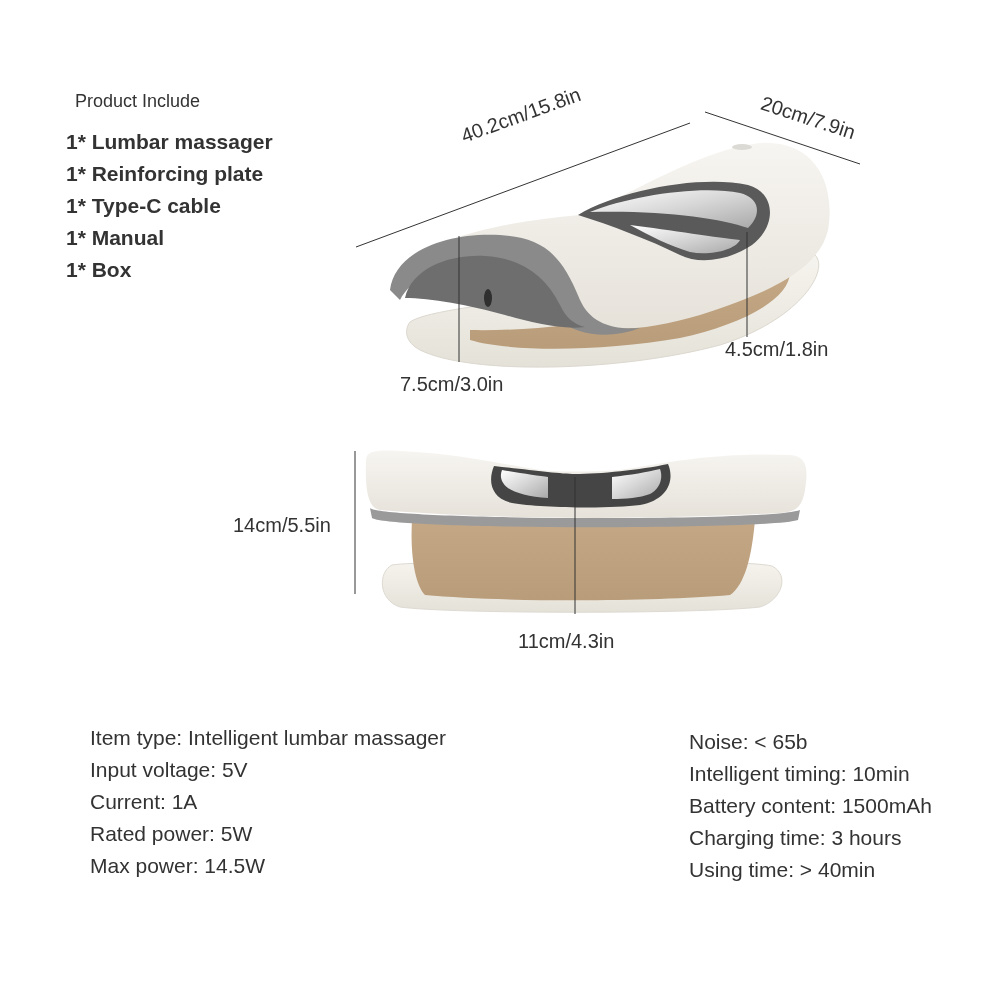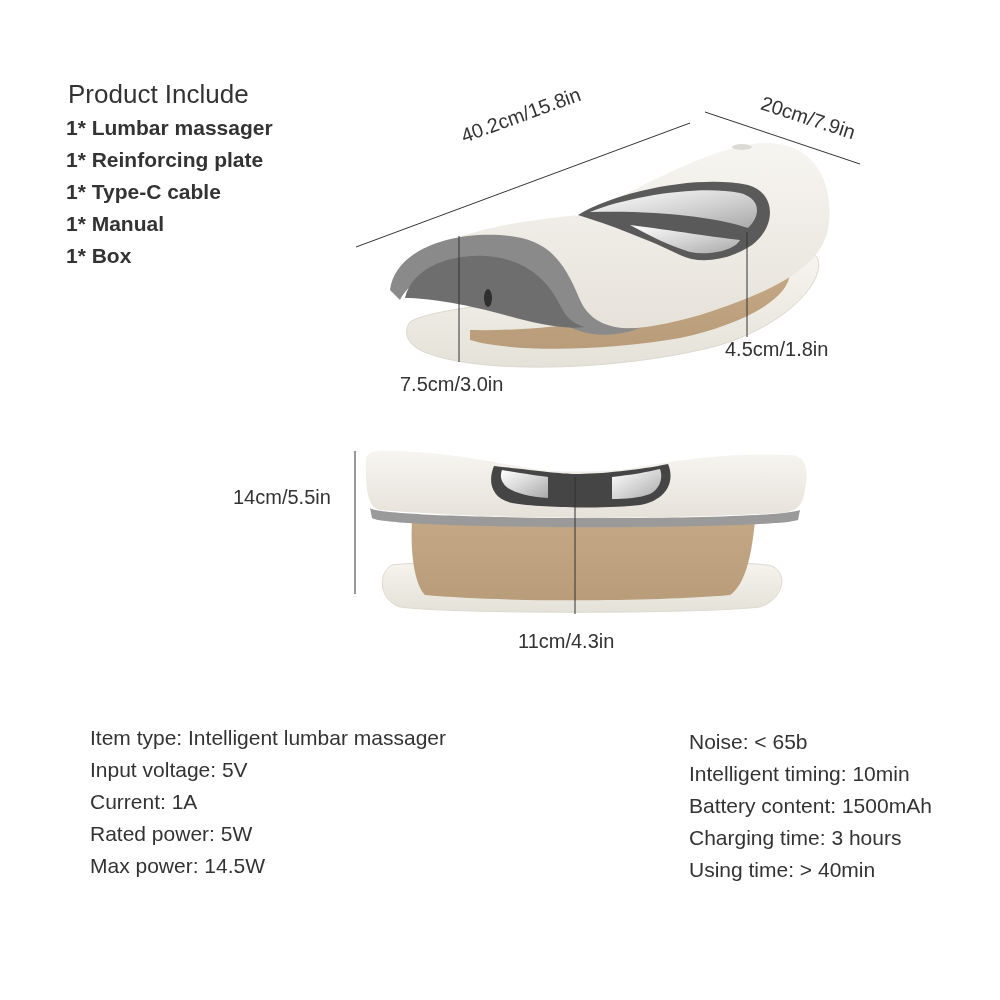--- a/index.html
+++ b/index.html
@@ -2,21 +2,21 @@
 <html><head>
   <meta charset="utf-8">
   <style>
     html, body { margin: 0; padding: 0; }
     body {
       width: 1000px; height: 1000px; background: #ffffff; position: relative; overflow: hidden;
       font-family: "Liberation Sans", "DejaVu Sans", sans-serif; color: #333333;
     }
     .abs { position: absolute; }
     .include { left: 66px; top: 76px; }
-    .include .title { font-size: 26px; line-height: 32px; color: #333; font-weight: normal; margin: 2px; }
+    .include .title { font-size: 18px; line-height: 32px; color: #333; font-weight: normal; margin: 9px; }
     .include .item { font-size: 21px; line-height: 32px; color: #333; font-weight: bold; }
     .specs-left { left: 66px; top: 722px; }
     .specs-right { left: 665px; top: 726px; }
     .spec { font-size: 21px; line-height: 32px; color: #333; white-space: nowrap; margin-left: 24px; }
     .dim { font-size: 20px; color: #333; white-space: nowrap; }
     svg { position: absolute; left: 0; top: 0; }
   </style>
 </head>
 <body>
 
@@ -82,21 +82,21 @@
 
     <line x1="355" y1="451" x2="355" y2="594" stroke="#333" stroke-width="1"></line>
     <line x1="575" y1="477" x2="575" y2="614" stroke="#333" stroke-width="1"></line>
   </g>
 </svg>
 
 <div class="abs dim" style="left:458px; top:126px; transform: rotate(-20deg); transform-origin: left top;">40.2cm/15.8in</div>
 <div class="abs dim" style="left:765px; top:92px; transform: rotate(18deg); transform-origin: left top;">20cm/7.9in</div>
 <div class="abs dim" style="left:400px; top:373px;text-align:center;">7.5cm/3.0in</div>
 <div class="abs dim" style="left:717px; top:338px;margin-left:8px;">4.5cm/1.8in</div>
-<div class="abs dim" style="left:233px; top:486px;">14cm/5.5in</div>
+<div class="abs dim" style="left:233px; top:514px;">14cm/5.5in</div>
 <div class="abs dim" style="left:518px; top:630px;">11cm/4.3in</div>
 
 <div class="abs include">
   <div class="title">Product Include</div>
   <div class="item">1* Lumbar massager</div>
   <div class="item">1* Reinforcing plate</div>
   <div class="item">1* Type-C cable</div>
   <div class="item">1* Manual</div>
   <div class="item">1* Box</div>
 </div>

